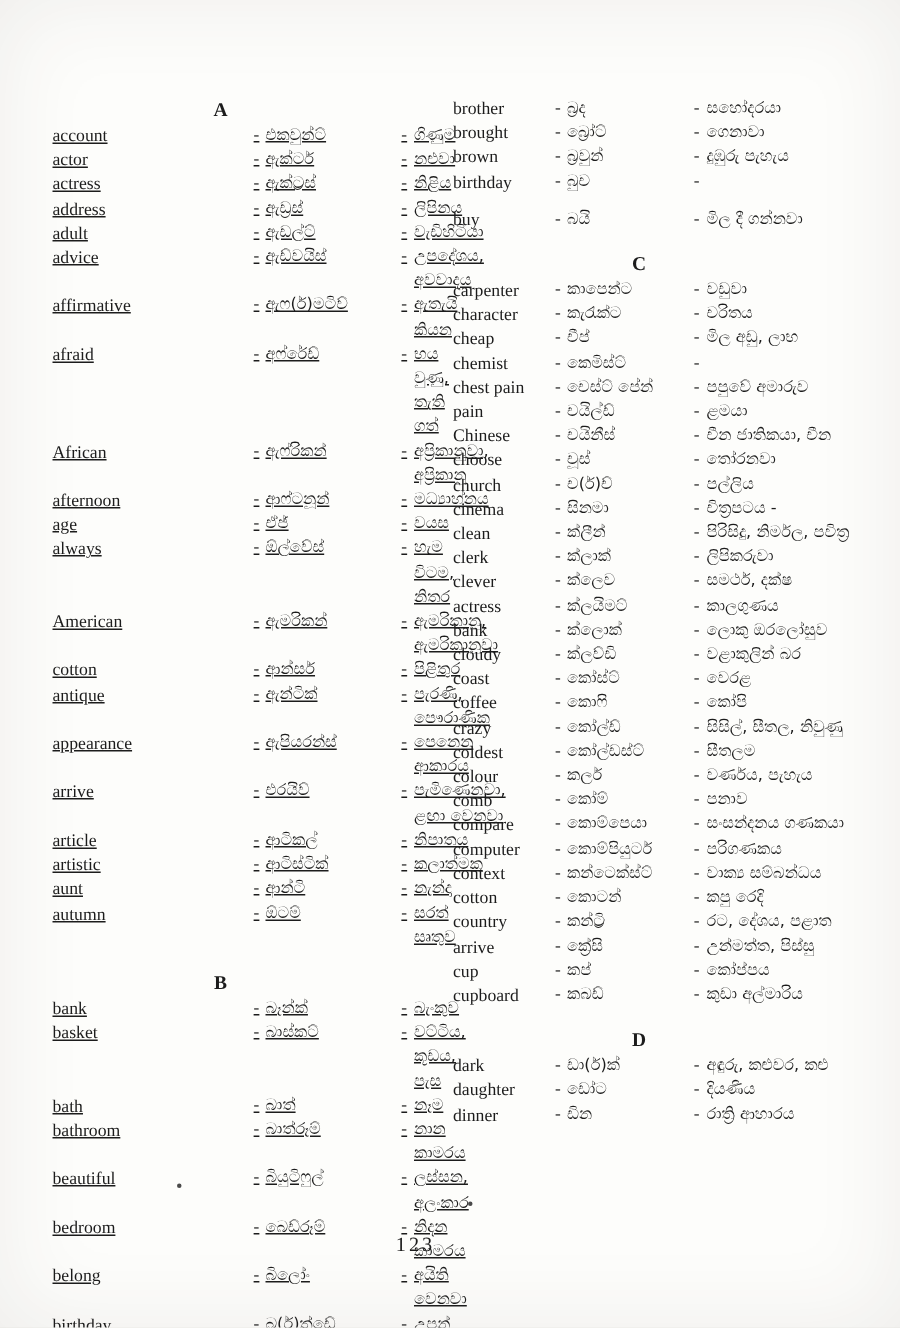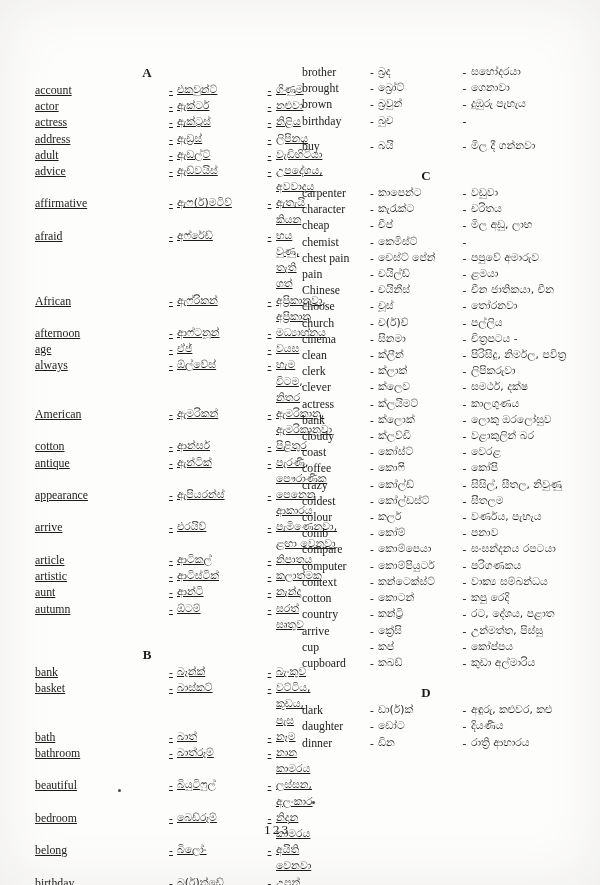--- a/index.html
+++ b/index.html
@@ -484,21 +484,21 @@
           <span class="dash">-</span>
           <span class="translit">කෝම්</span>
           <span class="dash">-</span>
           <span class="meaning">පනාව</span>
         </div>
         <div class="row">
           <span class="word">compare</span>
           <span class="dash">-</span>
           <span class="translit">කොම්පෙයා</span>
           <span class="dash">-</span>
-          <span class="meaning">සංසන්දනය රපටයා</span>
+          <span class="meaning">සංසන්දනය ගණකයා</span>
         </div>
         <div class="row">
           <span class="word">computer</span>
           <span class="dash">-</span>
           <span class="translit">කොම්පියුටර්</span>
           <span class="dash">-</span>
           <span class="meaning">පරිගණකය</span>
         </div>
         <div class="row">
           <span class="word">context</span>

